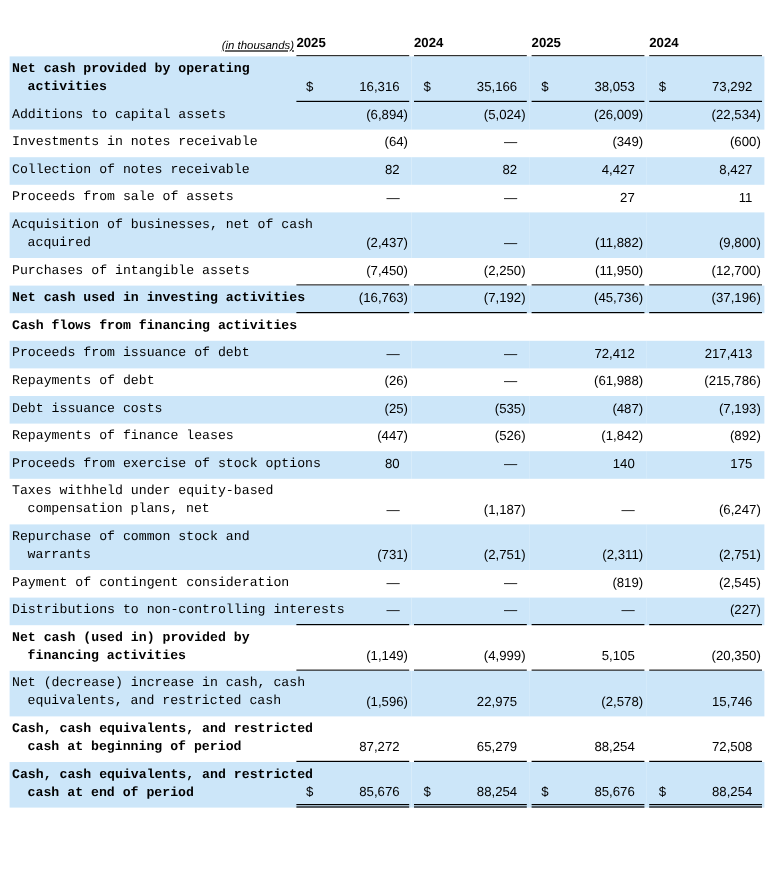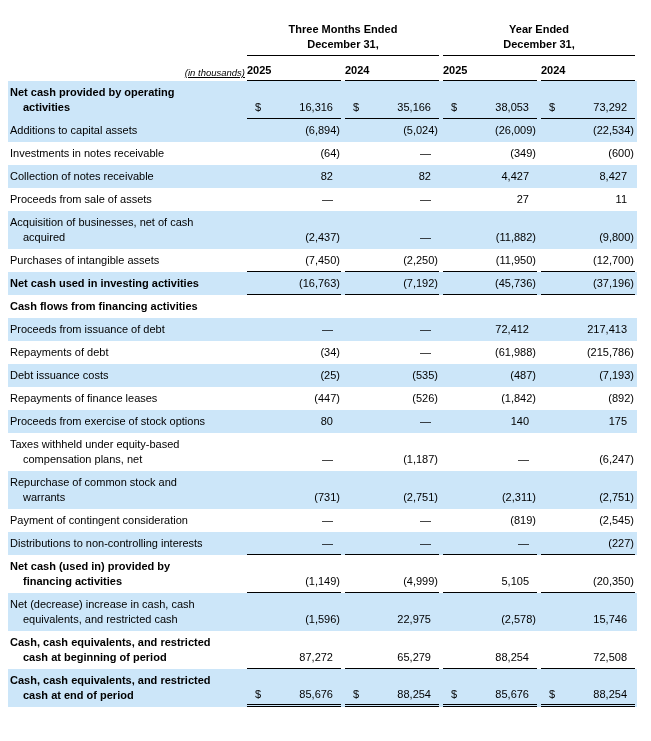--- a/index.html
+++ b/index.html
@@ -48,21 +48,21 @@
     text-decoration: underline;
     font-size: 9.5px;
     padding-left: 2px;
     display: inline-block;
     padding-bottom: 3px;
   }
 
   tbody tr.hl { background: var(--hl, #cce6f9); }
   td { vertical-align: bottom; padding: 0; }
   td.lbl { padding: 4px 2px 4px 2px; }
-  td.lbl div { line-height: 15px; white-space: nowrap; }
+  td.lbl div { line-height: 15px; white-space: nowrap; font-family: Liberation Mono, monospace; }
   td.lbl div.indent { padding-left: 13px; }
   tr.bold td.lbl { font-weight: bold; }
 
   td.num { padding: 0 2px; }
   .cellline {
     display: flex;
     justify-content: space-between;
     align-items: baseline;
     line-height: 15px;
     padding: 4px 8px 4px 8px;
@@ -80,35 +80,20 @@
   <table class="statement">
     <colgroup>
       <col class="c-label">
       <col class="c-num">
       <col class="c-num">
       <col class="c-num">
       <col class="c-num">
     </colgroup>
     <thead>
       <tr>
-        <th class="lbl"></th>
-        <th class="group" colspan="2">
-          <div class="group-inner">
-            <div>Three Months Ended</div>
-            <div>December 31,</div>
-          </div>
-        </th>
-        <th class="group" colspan="2">
-          <div class="group-inner">
-            <div>Year Ended</div>
-            <div>December 31,</div>
-          </div>
-        </th>
-      </tr>
-      <tr>
         <th class="units">
           <span class="units-note">(in thousands)</span>
         </th>
         <th class="year">
             <div class="year-inner">2025</div>
           </th>
         <th class="year">
             <div class="year-inner">2024</div>
           </th>
         <th class="year">
@@ -392,21 +377,21 @@
             </div>
           </td>
         </tr>
         <tr>
           <td class="lbl">
             <div>Repayments of debt</div>
           </td>
           <td class="num">
             <div class="cellline">
               <span class="dollar"></span>
-              <span class="val neg">(34)</span>
+              <span class="val neg">(26)</span>
             </div>
           </td>
           <td class="num">
             <div class="cellline">
               <span class="dollar"></span>
               <span class="val">—</span>
             </div>
           </td>
           <td class="num">
             <div class="cellline">

